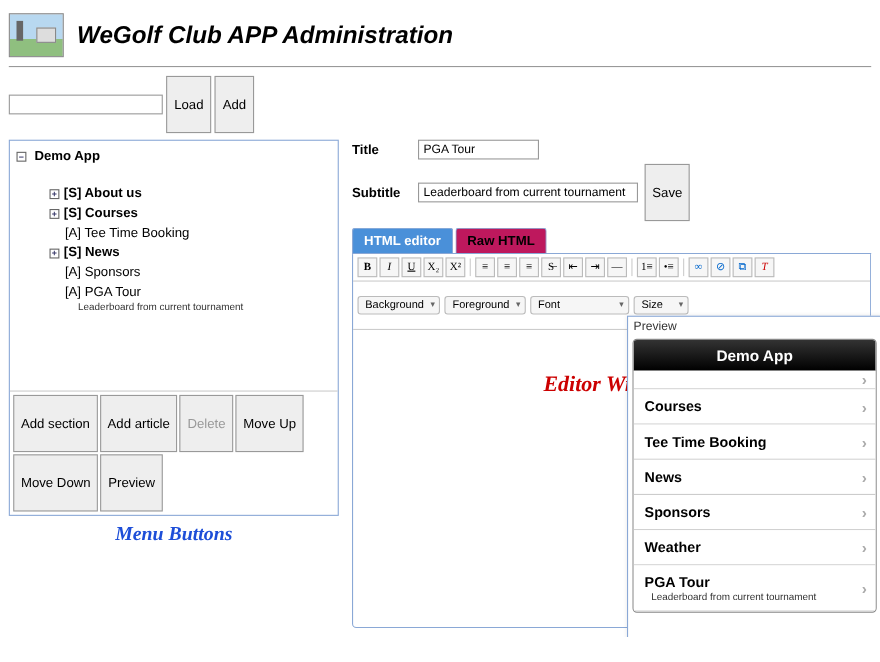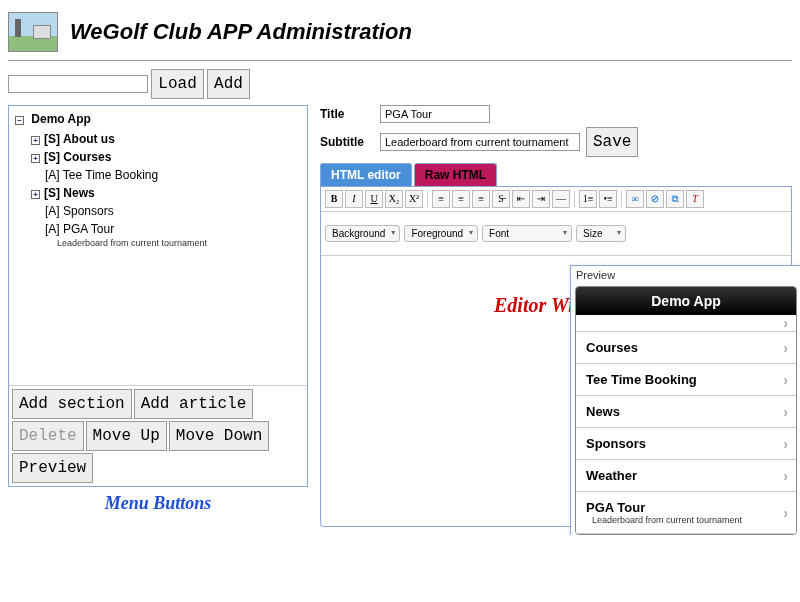--- a/index.html
+++ b/index.html
@@ -33,38 +33,38 @@
   .logo::after {
     content:"";
     position:absolute; right:6px; top:12px; width:16px; height:12px; background:#ddd; border:1px solid #888;
   }
   .header h1 { font-size: 22px; font-weight: bold; font-style: italic; margin:0; }
   .toolbar-top { margin-bottom: 6px; }
   .toolbar-top input[type=text] {
     width: 140px; height: 18px; border:1px solid #999; padding:0 2px;
   }
   button, .btn {
-    font-family: Liberation Mono, monospace;
-    font-size: 16px;
+    font-family: Liberation Sans, sans-serif;
+    font-size: 12px;
     background: #eee;
     border: 1px solid #999;
-    padding: 5px 6px;
+    padding: 18px 6px;
     cursor: pointer;
   }
   .layout { display: flex; gap: 12px; align-items: flex-start; }
   .tree-panel {
     width: 300px;
     border: 1px solid #8aa8d6;
     background: #fff;
     display: flex; flex-direction: column;
-    height: 382px;
+    height: 342px;
   }
   .tree-body { flex: 1; padding: 4px 6px; overflow: auto; }
   .tree-root-row { font-weight: bold; padding: 2px 0; }
-  .tree-list { list-style: none; margin: 2px; padding-left: 14px; }
+  .tree-list { list-style: none; margin: 16px; padding-left: 14px; }
   .tree-list li { padding: 2px 0; }
   .tree-list .bold { font-weight: bold; }
   .tree-exp {
     display:inline-block; width:9px; height:9px; border:1px solid #666;
     font-size:8px; line-height:8px; text-align:center; margin-right:4px;
     color:#336; background:#fff;
   }
   .subtext { font-size: 9px; color:#333; padding-left: 26px; }
   .tree-buttons {
     border-top: 1px solid #ccc;

